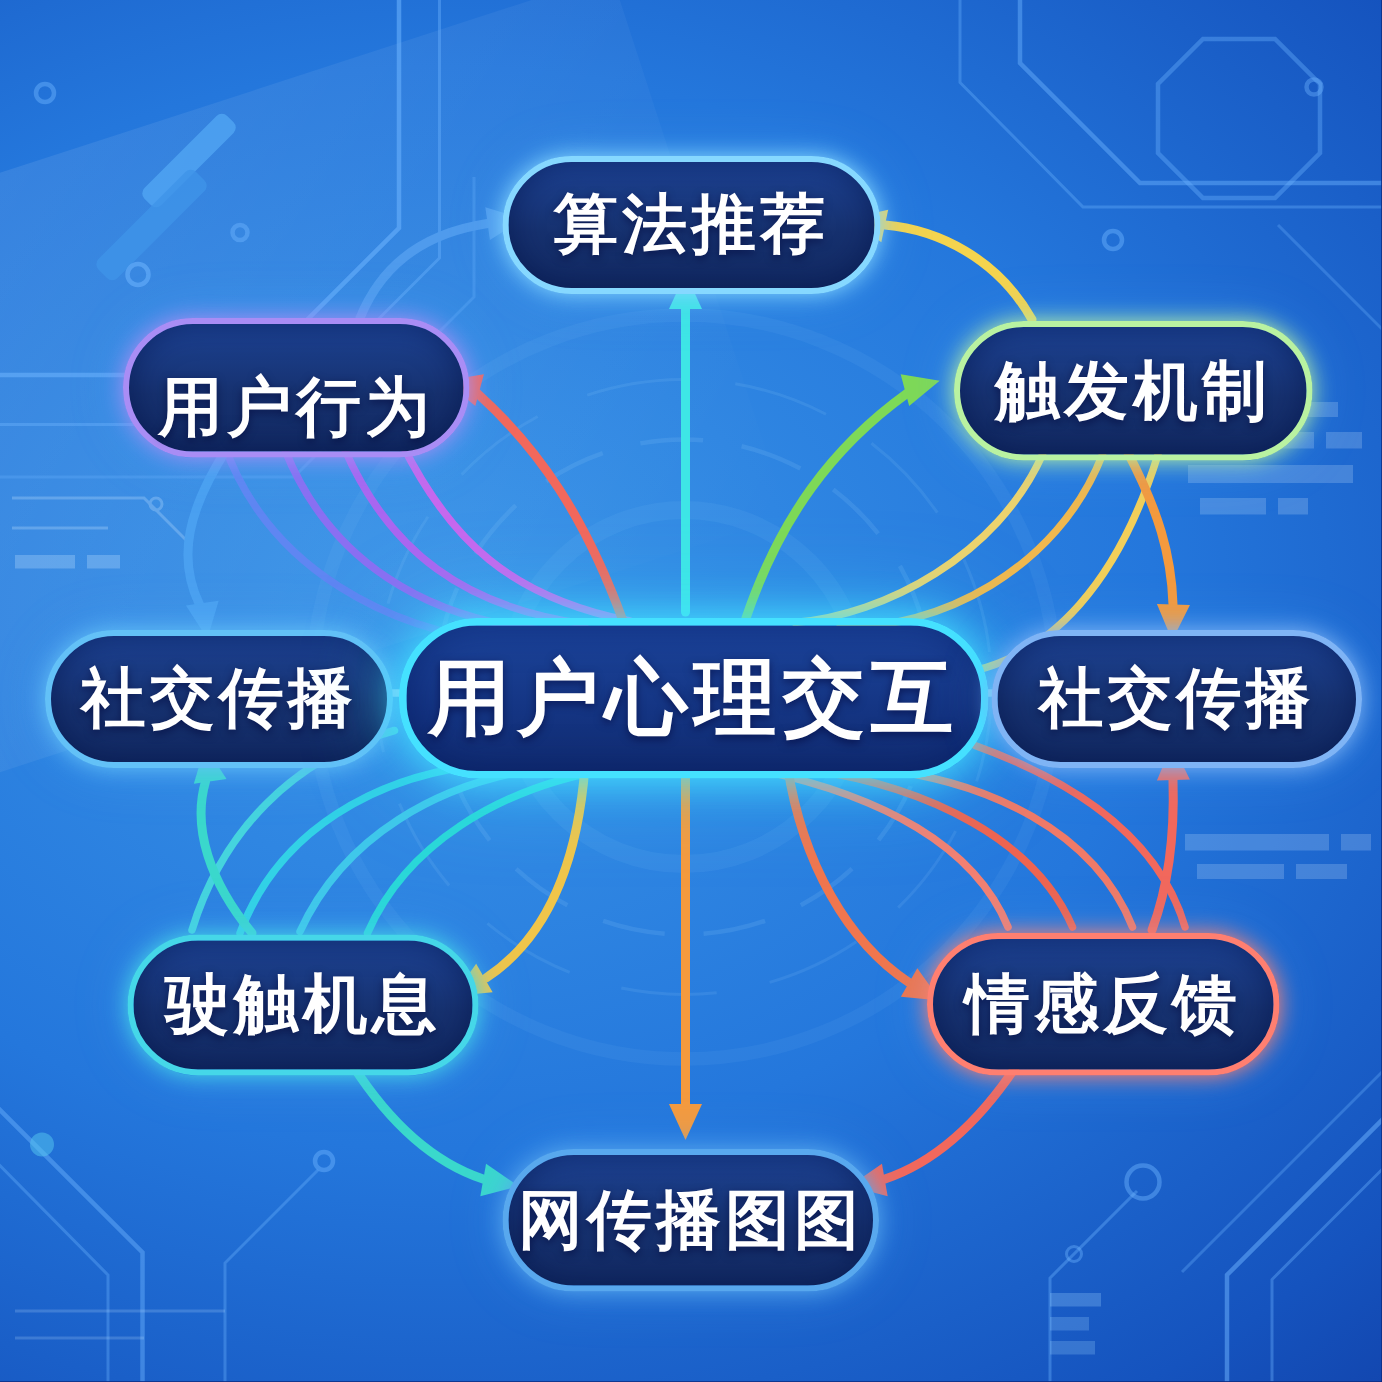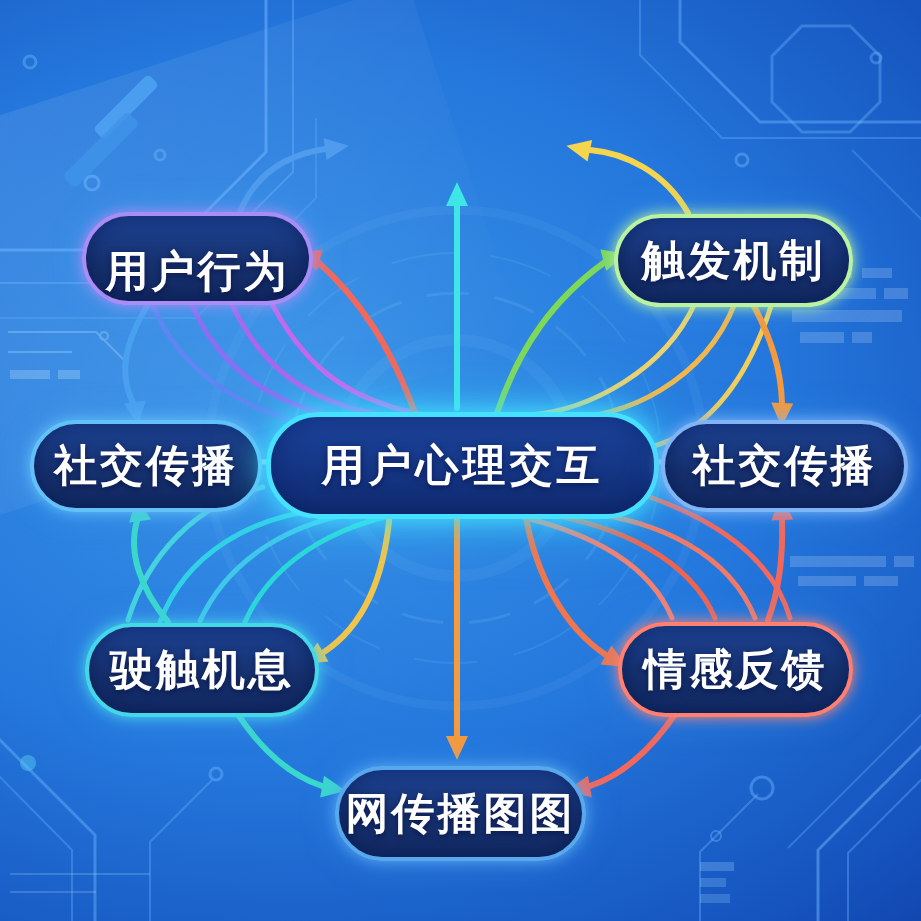--- a/index.html
+++ b/index.html
@@ -18,24 +18,24 @@
     box-shadow:0 0 14px var(--glow,#7fd4ff),0 0 36px rgba(90,180,255,.30),inset 0 0 20px rgba(0,16,70,.55);
     color:#fff;font-weight:bold;
   }
   .node .nlabel{
     font-size:43px;letter-spacing:3px;white-space:nowrap;
     text-shadow:0 2px 6px rgba(0,0,50,.55);
   }
   .n-center{border-width:5px;border-radius:52px;
     background:linear-gradient(180deg,#1c459c 0%,#143482 60%,#112d72 100%);
     box-shadow:0 0 26px var(--glow,#45e1ff),0 0 60px rgba(64,224,255,.50),inset 0 0 26px rgba(0,20,90,.5);}
-  .n-center .nlabel{font-size:43px;letter-spacing:4px;}
+  .n-center .nlabel{font-size:55px;letter-spacing:4px;}
   .n-algorithm{left:335px;top:104px;width:244px;height:84px;}
   .n-user-behavior{left:82px;top:212px;width:223px;height:85px;align-items:flex-end;}
-  .n-trigger{left:614px;top:214px;width:231px;height:85px;}
+  .n-trigger{left:636px;top:214px;width:231px;height:85px;}
   .n-social-left{left:30px;top:420px;width:224px;height:84px;}
   .n-center{left:266px;top:412px;width:383px;height:97px;}
   .n-social-right{left:661px;top:420px;width:239px;height:84px;}
   .n-contact{left:85px;top:623px;width:226px;height:86px;}
   .n-emotion{left:618px;top:622px;width:227px;height:87px;}
   .n-network{left:335px;top:742px;width:243px;height:87px;margin-top:24px;}
 </style>
 </head>
 <body>
 
@@ -200,20 +200,23 @@
     <g>
       <path d="M 235 710 C 262 752, 292 776, 322 786" stroke-width="6" stroke="#3ad8cc"></path>
       <polygon points="0,-16 11,8 -11,8" transform="translate(330,788) rotate(100)" fill="#3ad8cc"></polygon>
     </g>
     <g>
       <path d="M 678 710 C 650 752, 620 776, 590 786" stroke-width="6" stroke="#f2685c"></path>
       <polygon points="0,-16 11,8 -11,8" transform="translate(582,788) rotate(260)" fill="#f2685c"></polygon>
     </g>
   </svg>
 
+  <div class="node n-algorithm" style="--glow: #86d8ff;">
+    <span class="nlabel">算法推荐</span>
+  </div>
   <div class="node n-user-behavior" style="--glow: #a98df5;">
     <span class="nlabel">用户行为</span>
   </div>
   <div class="node n-trigger" style="--glow: #b9f2a1;">
     <span class="nlabel">触发机制</span>
   </div>
   <div class="node n-social-left" style="--glow: #63c1f7;">
     <span class="nlabel">社交传播</span>
   </div>
   <div class="node n-center" style="--glow: #45e1ff;">

